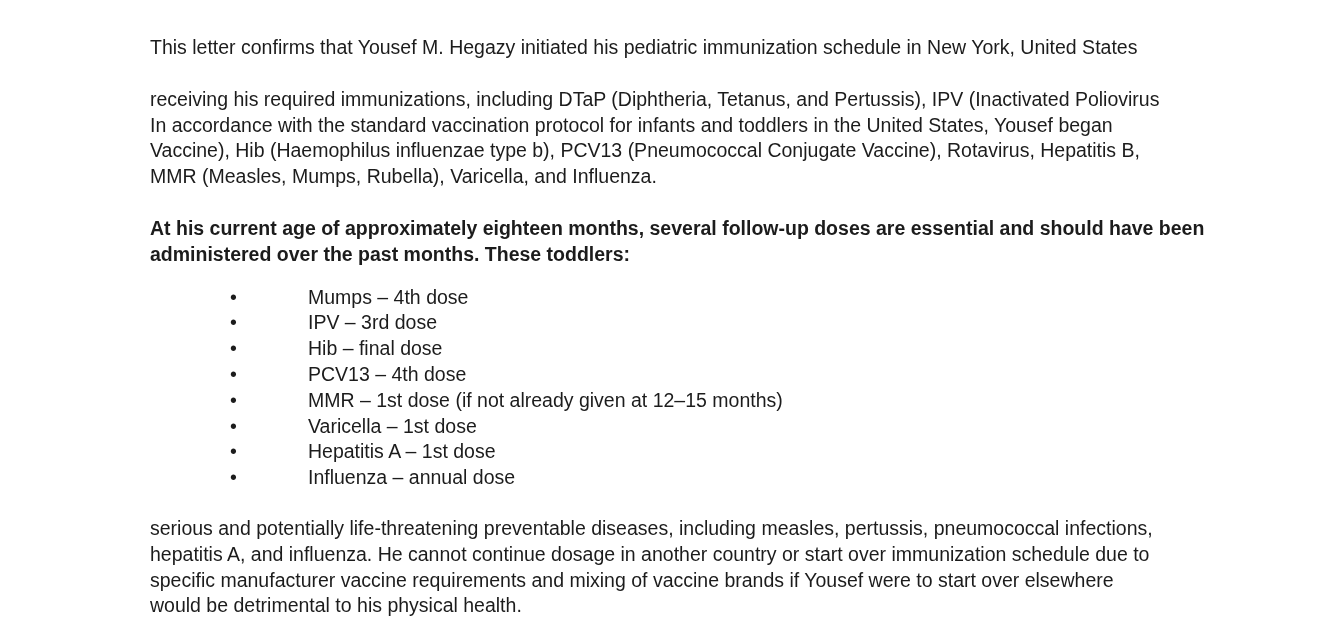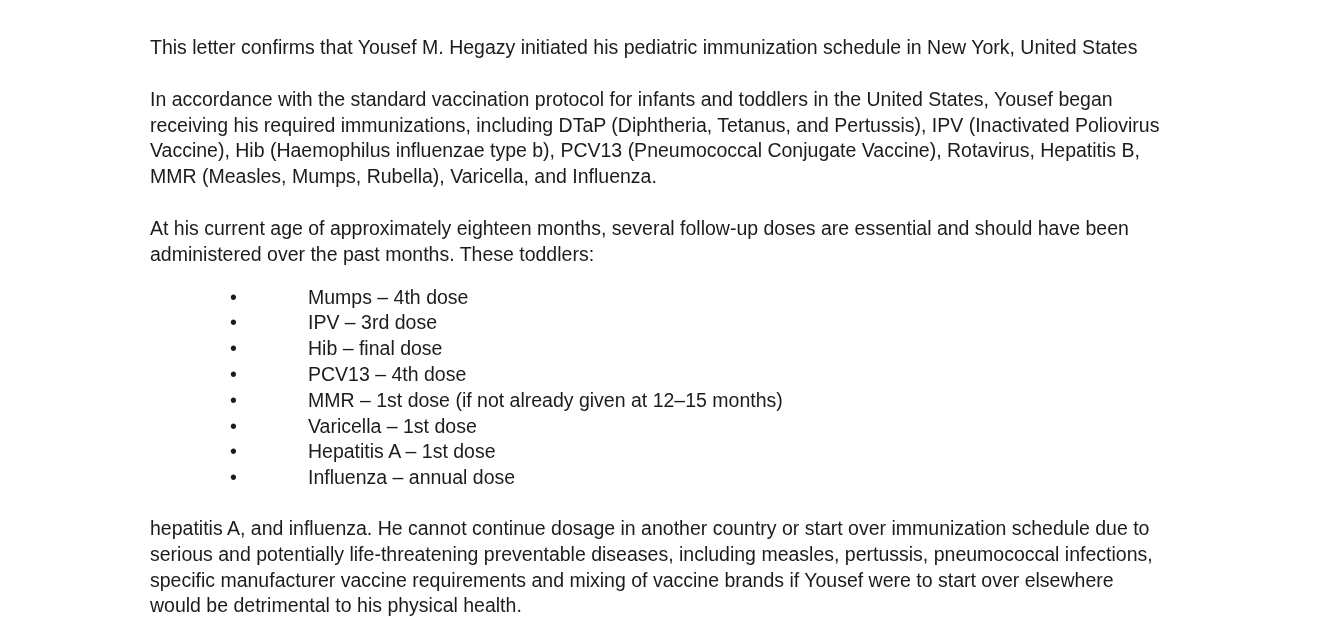--- a/index.html
+++ b/index.html
@@ -29,20 +29,21 @@
     font-size: 19.5px;
     line-height: 25.8px;
     color: #1c1c1c;
     font-weight: 400;
   }
   .para {
     margin: 0 0 26px 0;
   }
   .para.tight {
     margin-bottom: 17px;
+    font-weight: bold;
   }
   .line {
     white-space: nowrap;
   }
   ul.bullets {
     list-style: none;
     margin: 5px 0 25px 0;
     padding: 0;
   }
   ul.bullets li {
@@ -60,22 +61,22 @@
 <body>
 
 <div class="page">
   <div class="doc">
 
     <div class="para">
       <div class="line">This letter confirms that Yousef M. Hegazy initiated his pediatric immunization schedule in New York, United States</div>
     </div>
 
     <div class="para">
+      <div class="line">receiving his required immunizations, including DTaP (Diphtheria, Tetanus, and Pertussis), IPV (Inactivated Poliovirus</div>
       <div class="line">In accordance with the standard vaccination protocol for infants and toddlers in the United States, Yousef began</div>
-      <div class="line">receiving his required immunizations, including DTaP (Diphtheria, Tetanus, and Pertussis), IPV (Inactivated Poliovirus</div>
       <div class="line">Vaccine), Hib (Haemophilus influenzae type b), PCV13 (Pneumococcal Conjugate Vaccine), Rotavirus, Hepatitis B,</div>
       <div class="line">MMR (Measles, Mumps, Rubella), Varicella, and Influenza.</div>
     </div>
 
     <div class="para tight">
       <div class="line">At his current age of approximately eighteen months, several follow-up doses are essential and should have been</div>
       <div class="line">administered over the past months. These toddlers:</div>
     </div>
 
     <ul class="bullets">
@@ -107,20 +108,20 @@
         <span class="dot">•</span>
         <span>Hepatitis A – 1st dose</span>
       </li>
       <li>
         <span class="dot">•</span>
         <span>Influenza – annual dose</span>
       </li>
     </ul>
 
     <div class="para">
+      <div class="line">serious and potentially life-threatening preventable diseases, including measles, pertussis, pneumococcal infections,</div>
       <div class="line">hepatitis A, and influenza. He cannot continue dosage in another country or start over immunization schedule due to</div>
-      <div class="line">serious and potentially life-threatening preventable diseases, including measles, pertussis, pneumococcal infections,</div>
       <div class="line">specific manufacturer vaccine requirements and mixing of vaccine brands if Yousef were to start over elsewhere</div>
       <div class="line">would be detrimental to his physical health.</div>
     </div>
 
   </div>
 </div>
 
 </body></html>

